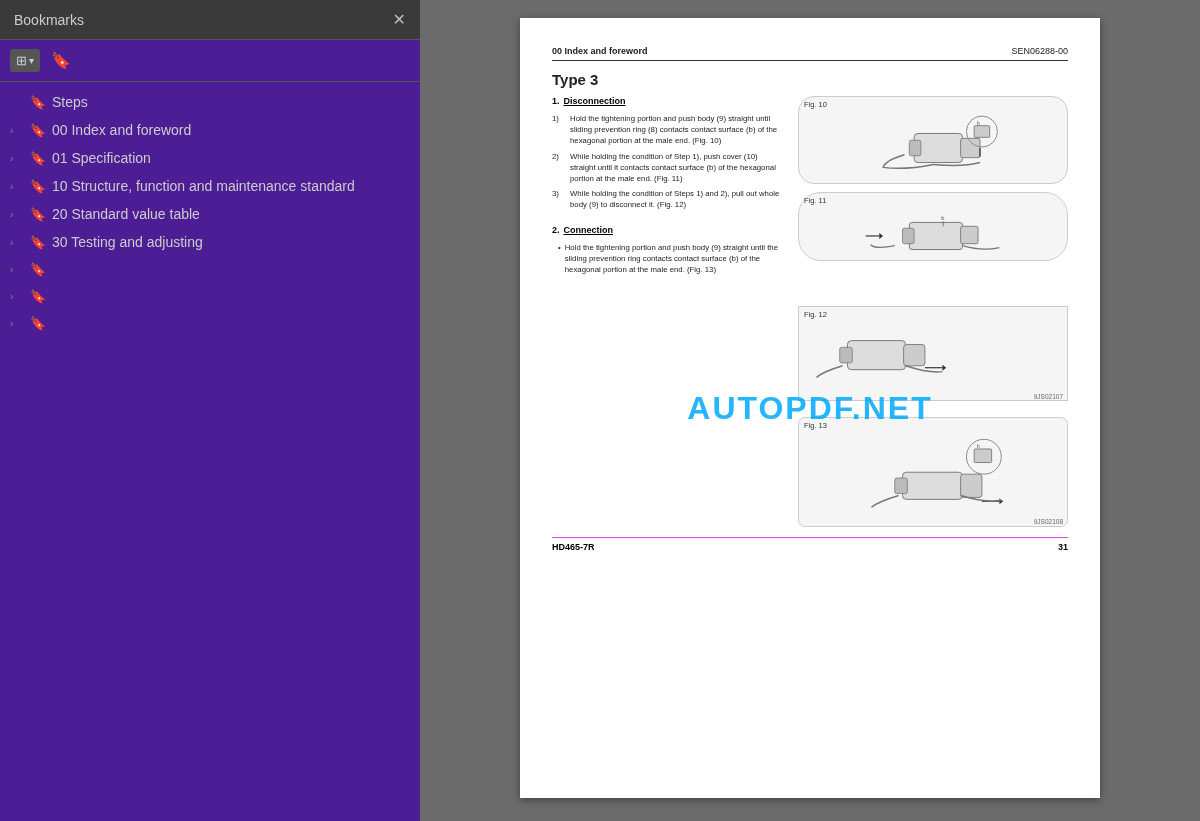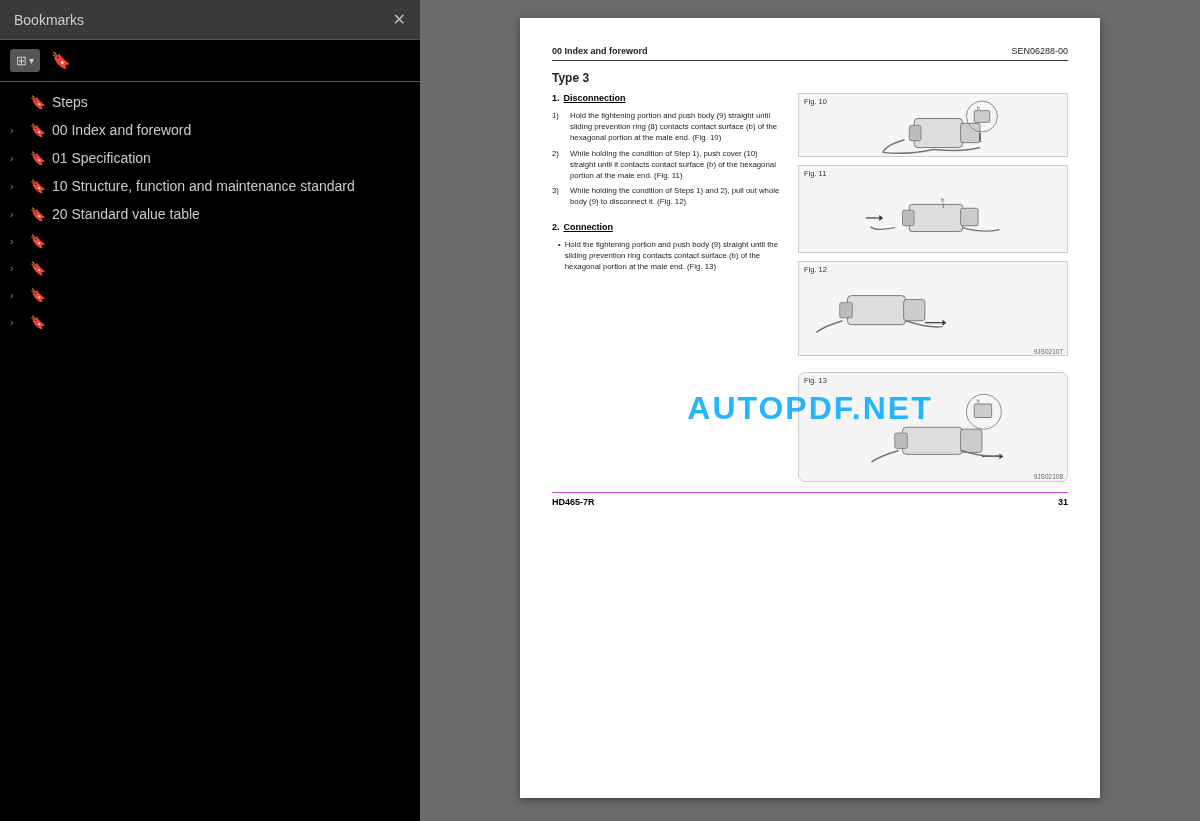--- a/index.html
+++ b/index.html
@@ -3,21 +3,21 @@
   <meta charset="utf-8">
   <style>
     * { margin: 0; padding: 0; box-sizing: border-box; }
     body { width: 1200px; height: 821px; display: flex; font-family: Arial, sans-serif; overflow: hidden; background: #fff; }
 
     
     #sidebar {
       width: 420px;
       min-width: 420px;
       height: 821px;
-      background: #000000;
+      background: #4c1d95;
       display: flex;
       flex-direction: column;
       color: #ddd;
     }
 
     #sidebar-header {
       display: flex;
       align-items: center;
       justify-content: space-between;
       padding: 10px 14px;
@@ -145,21 +145,21 @@
       color: #222;
     }
 
     .page-header-right {
       font-size: 9px;
       color: #222;
     }
 
     
     .type-label {
-      font-size: 12px;
+      font-size: 15px;
       font-weight: bold;
       margin-bottom: 8px;
       color: #222;
     }
 
     .section-num {
       font-weight: bold;
       font-size: 9px;
     }
 
@@ -335,20 +335,21 @@
 
     <div class="bookmark-item">
       <span class="chevron">›</span>
       <span class="bookmark-icon">🔖</span>
       <span class="bookmark-label">20 Standard value table</span>
     </div>
 
     <div class="bookmark-item">
       <span class="chevron">›</span>
       <span class="bookmark-icon">🔖</span>
+      <span class="bookmark-label">30 Testing and adjusting</span>
     </div>
 
     <div class="bookmark-item">
       <span class="chevron">›</span>
       <span class="bookmark-icon">🔖</span>
     </div>
 
     <div class="bookmark-item">
       <span class="chevron">›</span>
       <span class="bookmark-icon">🔖</span>
@@ -406,62 +407,62 @@
               <span>•</span>
               <span>Hold the tightening portion and push body (9) straight until the sliding prevention ring contacts contact surface (b) of the hexagonal portion at the male end. (Fig. 13)</span>
             </li>
           </ul>
         </div>
 
       </div>
 
       <div class="images-column">
 
-        <div class="fig-box" style="height:64px; position:relative;">
+        <div class="fig-box" style="height:88px; position:relative;border-radius:16px;">
           <span class="fig-label">Fig. 10</span>
           <div class="fig-img-placeholder" style="height:100%; padding-top:16px;">
             <svg viewBox="0 0 160 70" width="155" height="70">
 
               <rect x="60" y="20" width="50" height="30" rx="4" fill="#ddd" stroke="#777" stroke-width="1"></rect>
               <rect x="55" y="27" width="12" height="16" rx="2" fill="#bbb" stroke="#777" stroke-width="0.8"></rect>
               <rect x="108" y="25" width="20" height="20" rx="2" fill="#ccc" stroke="#666" stroke-width="0.8"></rect>
 
               <circle cx="130" cy="18" r="16" fill="none" stroke="#888" stroke-width="1"></circle>
               <rect x="122" y="12" width="16" height="12" rx="1" fill="#ccc" stroke="#666" stroke-width="0.8"></rect>
               <text x="125" y="11" font-size="5" fill="#555">b</text>
 
               <line x1="128" y1="35" x2="128" y2="44" stroke="#333" stroke-width="1.2" marker-end="url(#arrow)"></line>
 
               <path d="M50 42 Q30 48 28 55 Q50 58 80 52" fill="none" stroke="#777" stroke-width="1.5"></path>
               <path d="M80 52 Q110 55 128 50" fill="none" stroke="#777" stroke-width="1.5"></path>
             </svg>
           </div>
         </div>
 
-        <div class="fig-box" style="height:88px; position:relative;">
+        <div class="fig-box" style="height:69px; position:relative;border-radius:23px;">
           <span class="fig-label">Fig. 11</span>
           <div class="fig-img-placeholder" style="height:100%; padding-top:16px;">
             <svg viewBox="0 0 160 70" width="155" height="70">
               <rect x="55" y="22" width="55" height="28" rx="3" fill="#ddd" stroke="#777" stroke-width="1"></rect>
               <rect x="48" y="28" width="12" height="16" rx="2" fill="#bbb" stroke="#777" stroke-width="0.8"></rect>
               <rect x="108" y="26" width="18" height="18" rx="2" fill="#ccc" stroke="#666" stroke-width="0.8"></rect>
 
               <text x="88" y="20" font-size="6" fill="#555">b</text>
               <line x1="90" y1="21" x2="90" y2="26" stroke="#555" stroke-width="0.8"></line>
 
               <line x1="10" y1="36" x2="24" y2="36" stroke="#333" stroke-width="1.2"></line>
               <polygon points="24,33 28,36 24,39" fill="#333"></polygon>
 
               <path d="M110 46 Q130 52 148 48" fill="none" stroke="#777" stroke-width="1.5"></path>
               <path d="M40 46 Q20 50 15 45" fill="none" stroke="#777" stroke-width="1.5"></path>
             </svg>
           </div>
         </div>
 
-        <div class="fig-box" style="height:95px; position:relative;">
+        <div class="fig-box" style="height:95px; position:relative;margin-top:37px;">
           <span class="fig-label">Fig. 12</span>
           <div class="fig-img-placeholder" style="height:100%; padding-top:14px; align-items:flex-start; flex-direction:column;">
             <svg viewBox="0 0 160 78" width="155" height="78">
               <rect x="50" y="20" width="60" height="30" rx="4" fill="#ddd" stroke="#777" stroke-width="1"></rect>
               <rect x="42" y="27" width="13" height="16" rx="2" fill="#bbb" stroke="#777" stroke-width="0.8"></rect>
               <rect x="108" y="24" width="22" height="22" rx="3" fill="#ccc" stroke="#666" stroke-width="0.8"></rect>
 
               <line x1="130" y1="48" x2="148" y2="48" stroke="#333" stroke-width="1.2"></line>
               <polygon points="148,45 152,48 148,51" fill="#333"></polygon>
 

